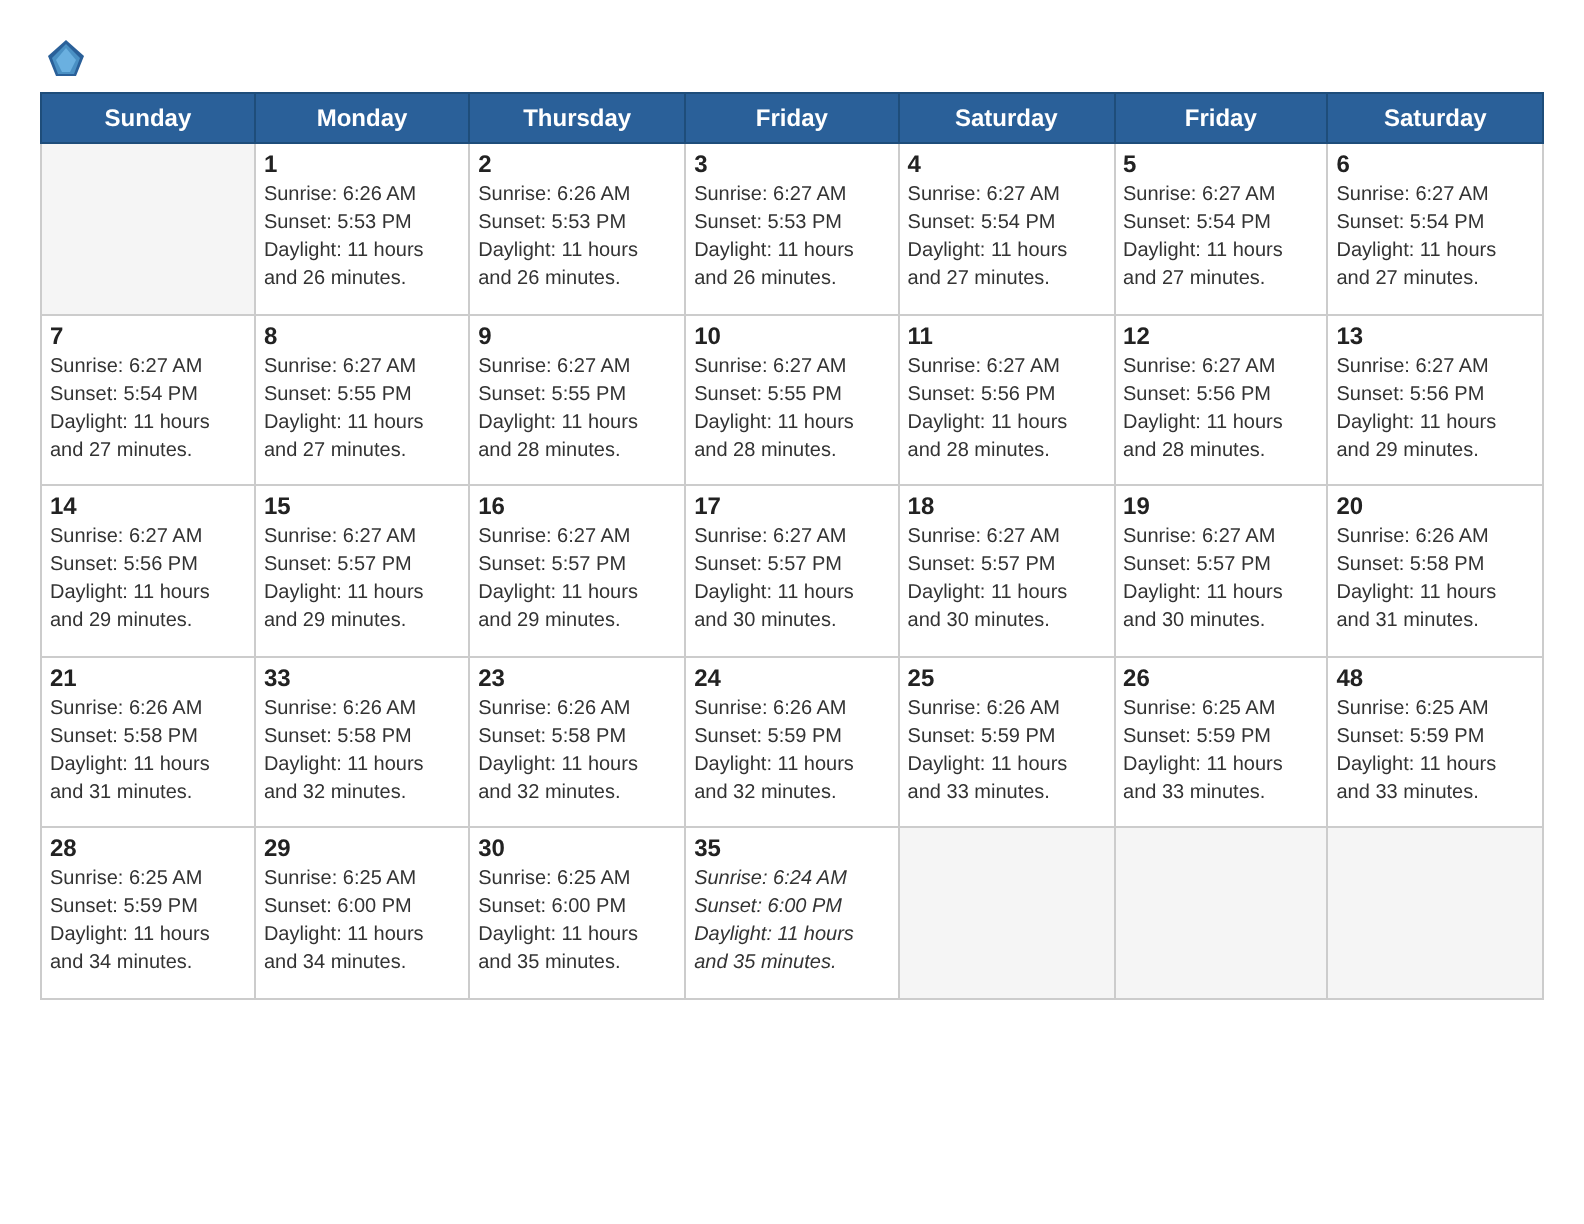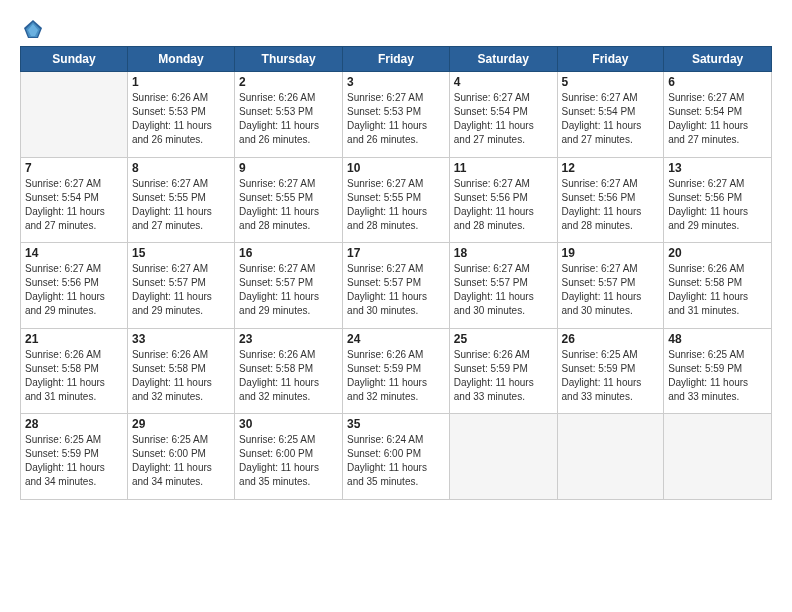--- a/index.html
+++ b/index.html
@@ -349,21 +349,21 @@
           </td>
           <td>
             <span class="day-num">30</span>
             <div class="day-info" style="white-space: pre-line;">Sunrise: 6:25 AM
 Sunset: 6:00 PM
 Daylight: 11 hours
 and 35 minutes.</div>
           </td>
           <td>
             <span class="day-num">35</span>
-            <div class="day-info" style="white-space: pre-line;">Sunrise: 6:24 AM
+            <div class="day-info" style="white-space: pre-line; font-style: italic;">Sunrise: 6:24 AM
 Sunset: 6:00 PM
 Daylight: 11 hours
 and 35 minutes.</div>
           </td>
           <td class="empty"></td>
           <td class="empty"></td>
           <td class="empty"></td>
         </tr>
       </tbody>
   </table>

